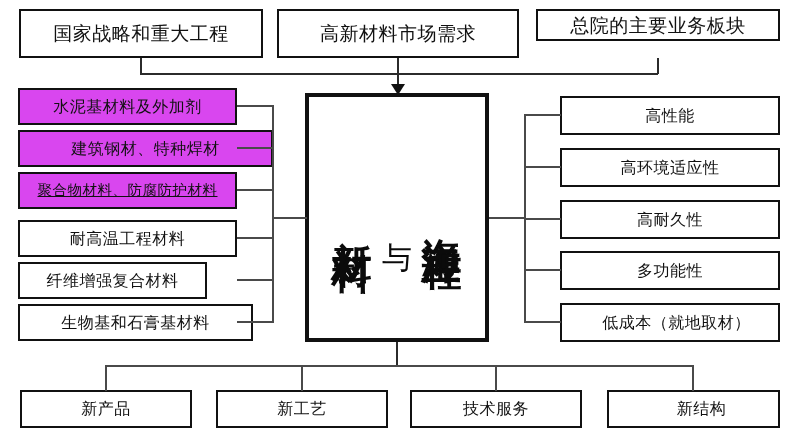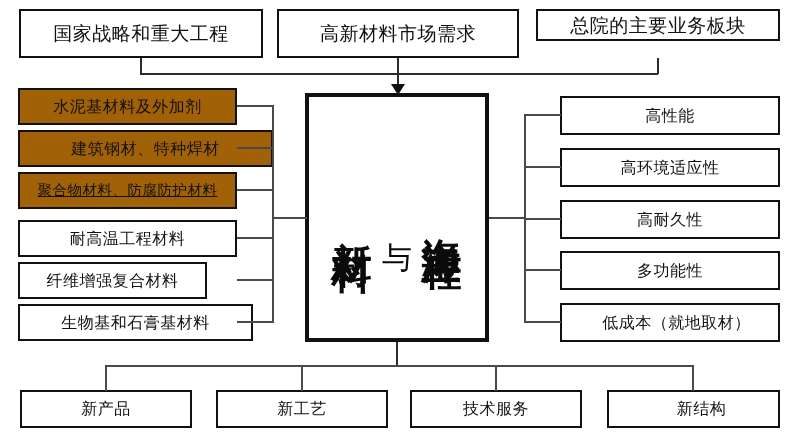--- a/index.html
+++ b/index.html
@@ -23,21 +23,21 @@
     border: 2px solid #111111;
     background: #ffffff;
     display: flex;
     align-items: center;
     justify-content: center;
     text-align: center;
     color: #111111;
     line-height: 1.1;
     letter-spacing: 0.5px;
   }
-  .box.gray { background: #a16207; }
+  .box.gray { background: #d946ef; }
   .box.top {
     font-size: 19px;
     border-width: 2px;
   }
   .box.side {
     font-size: 16px;
     border-width: 2px;
   }
   .box.side.small { font-size: 14.5px; }
   .box.bottom {

